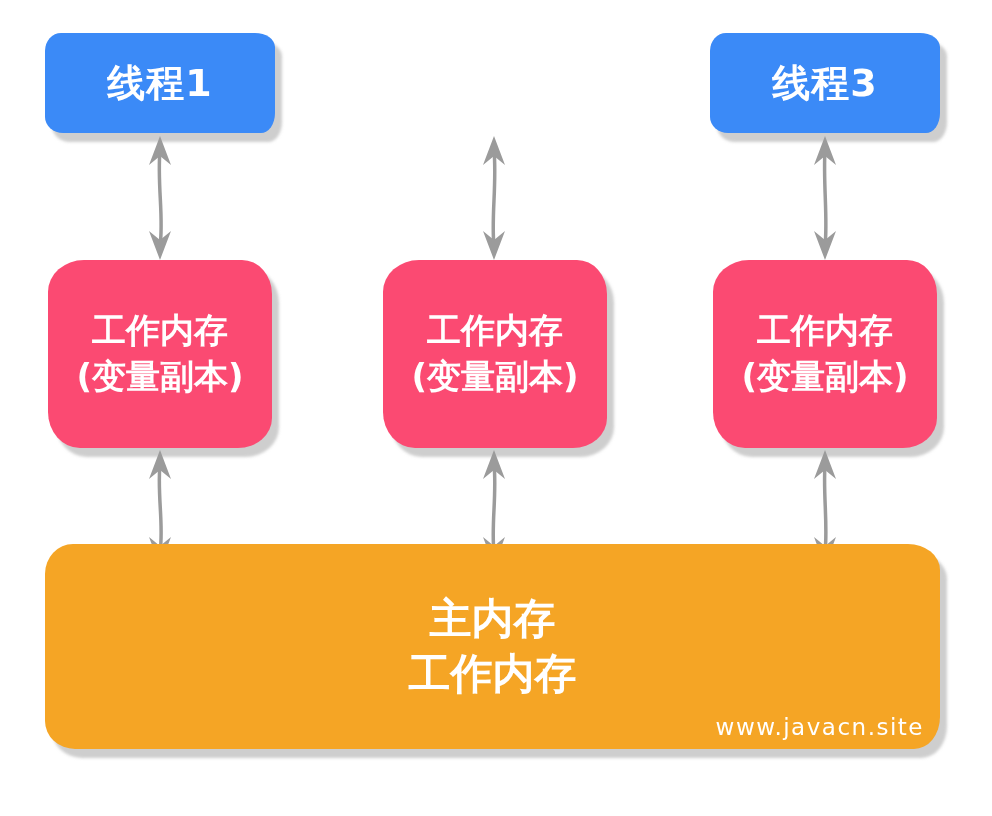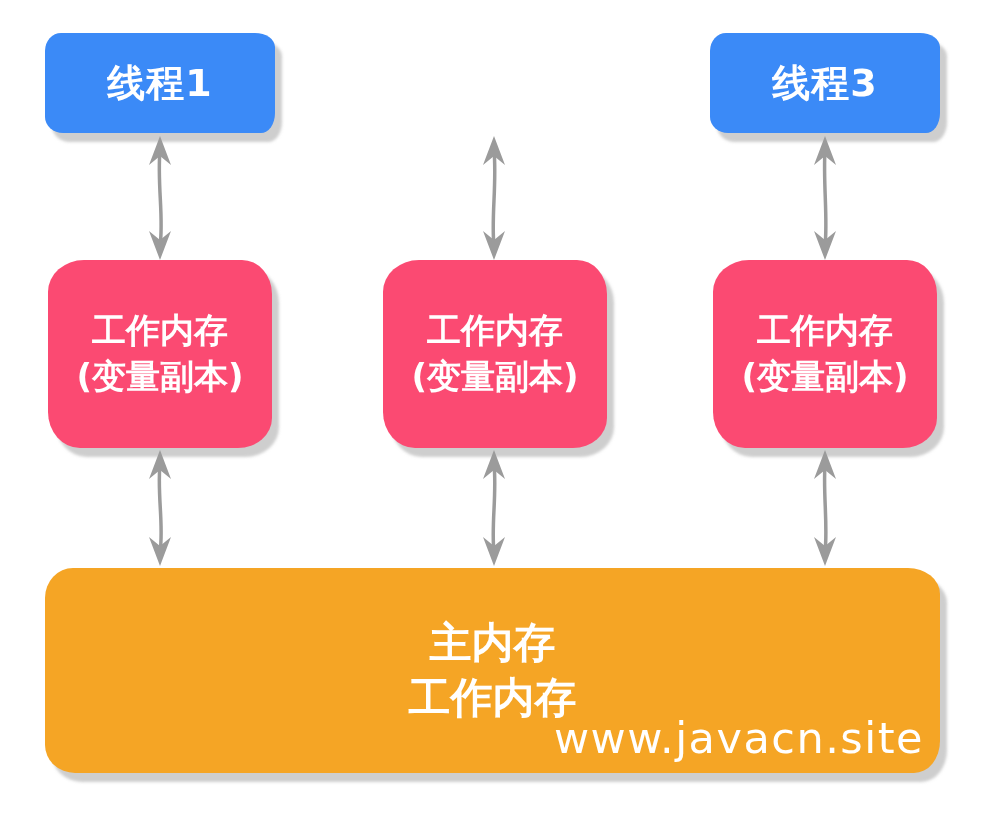--- a/index.html
+++ b/index.html
@@ -50,21 +50,21 @@
     top: 260px;
     background: var(--working-pink);
     border-radius: 36px 30px 34px 32px / 32px 34px 30px 36px;
     font-size: 34px;
     line-height: 1.35;
   }
   .working-1 { left: 48px; }
   .working-2 { left: 383px; }
   .working-3 { left: 713px; }
   .main-box {
-    left: 45px; top: 568px;
+    left: 45px; top: 544px;
     width: 895px; height: 205px;
     background: var(--main-orange);
     border-radius: 28px 32px 26px 30px / 30px 26px 32px 28px;
     font-size: 42px;
     line-height: 1.3;
   }
   .arrow {
     position: absolute;
     width: 44px;
   }
@@ -77,21 +77,21 @@
   }
   .arrow .head { fill: var(--arrow-gray); }
   .arrow-top { top: 134px; height: 128px; }
   .arrow-bottom { top: 448px; height: 120px; }
   .col-1 { left: 138px; }
   .col-2 { left: 472px; }
   .col-3 { left: 803px; }
   .site-watermark {
     position: absolute;
     right: 16px; bottom: 6px;
-    font-size: 43px;
+    font-size: 23px;
     font-weight: 500;
     letter-spacing: 1.5px;
     color: var(--text-white);
   }
   .credit-watermark {
     position: absolute;
     right: 6px; top: 762px;
     font-size: 31px;
     font-weight: bold;
     letter-spacing: 1px;

